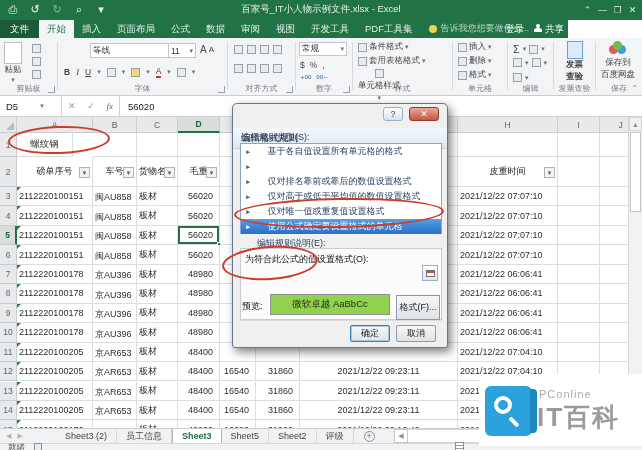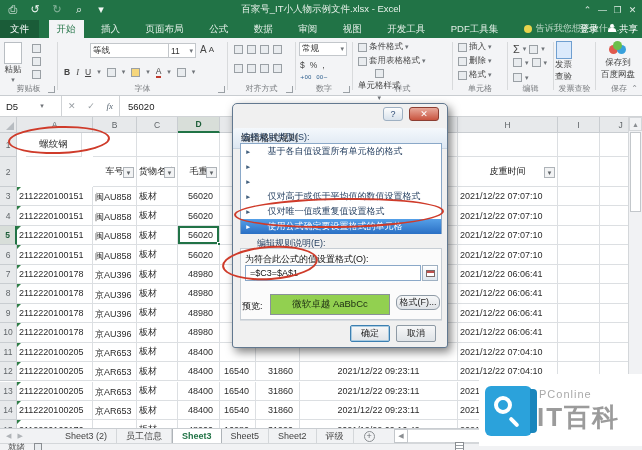--- a/index.html
+++ b/index.html
@@ -11,21 +11,21 @@
   
   #titlebar { left:0; top:0; width:642px; height:20px; background:#217346; color:#fff; z-index:10; }
   #qat { left:6px; top:2px; display:flex; gap:8px; align-items:center; color:#fff; font-size:11px; }
   .qat-ic { width:14px; height:14px; display:flex; align-items:center; justify-content:center; opacity:.95; }
   .qat-ic.dim { opacity:.45; }
   #title-text { left:0; right:0; top:3px; text-align:center; font-size:9.5px; color:#e8f1ea; }
   #win-controls { right:2px; top:0; display:flex; height:20px; }
   .winbtn { width:15px; height:20px; display:flex; align-items:center; justify-content:center; font-size:9px; color:#dfece4; }
 
   
-  #tabrow { left:0; top:20px; width:642px; height:18px; background:#217346; z-index:10; display:flex; align-items:flex-end;justify-content:space-between; }
+  #tabrow { left:0; top:20px; width:568px; height:18px; background:#217346; z-index:10; display:flex; align-items:flex-end; }
   .rtab { color:#e4efe8; font-size:9.5px; padding:3px 8px 3px; height:18px; white-space:nowrap; }
   .rtab.file { background:#1a5c38; padding:3px 10px; color:#fff; }
   .rtab.active { background:#f3f4f6; color:#217346; }
   #tellme { display:flex; align-items:center; gap:4px; color:#bcd6c6; font-size:9px; padding:0 8px 3px; }
   #bulb { width:8px; height:8px; border-radius:50%; background:#e8d44d; display:inline-block; }
   #tab-right { position:absolute; right:4px; bottom:2px; display:flex; gap:10px; align-items:center; color:#fff; font-size:9.5px; }
   #share-person { width:8px; height:8px; position:relative; display:inline-block; }
   #share-person:before { content:""; position:absolute; left:2px; top:0; width:4px; height:4px; border-radius:50%; background:#fff; }
   #share-person:after { content:""; position:absolute; left:0; top:4px; width:8px; height:4px; border-radius:3px 3px 0 0; background:#fff; }
 
@@ -101,21 +101,21 @@
   #dlg-formula-label { position:absolute; left:4px; top:4px; color:#111; }
   #dlg-formula-input { position:absolute; left:4px; top:16px; width:176px; height:16px; background:#fff; border:1px solid #8aa8c8;
                        display:flex; align-items:center; padding-left:4px; color:#111; }
   #dlg-range-btn { position:absolute; right:3px; top:16px; width:16px; height:16px; border:1px solid #9eb0c2; background:linear-gradient(#fff,#dfe7ef); }
   #dlg-range-btn .grid-ic { position:absolute; left:3px; top:4px; width:9px; height:7px; border:1px solid #7a6a6a; background:#fff; }
   #dlg-range-btn .grid-ic:before { content:""; position:absolute; left:0; top:0; right:0; height:2px; background:#c0504d; }
   #dlg-preview-row { position:absolute; left:7px; top:190px; width:202px; height:22px; }
   #dlg-preview-label { position:absolute; left:2px; top:6px; color:#111; }
   #preview-box { position:absolute; left:30px; top:0; width:120px; height:21px; background:#92d050; border:1px solid #8a9199;
                  display:flex; align-items:center; justify-content:center; color:#1c2b12; font-size:9.5px; }
-  #format-btn { position:absolute; right:2px; top:1px; width:44px; height:15px; border:1px solid #8e9aa5; border-radius:6px;
+  #format-btn { position:absolute; right:2px; top:1px; width:44px; height:25px; border:1px solid #8e9aa5; border-radius:0;
                 background:linear-gradient(#f6f7f8,#dfe3e7); display:flex; align-items:center; justify-content:center; color:#222; }
   #dlg-sep { position:absolute; left:7px; top:216px; width:202px; height:1px; background:#d9dde1; }
   .dlg-btn { position:absolute; top:221px; height:17px; border:1px solid #8e9aa5; border-radius:2px;
              background:linear-gradient(#f6f7f8,#dfe3e7); display:flex; align-items:center; justify-content:center; color:#222; }
   #btn-ok { left:117px; width:40px; border:1px solid #3c7fb1; box-shadow:0 0 0 1px #a8cbe2 inset; }
   #btn-cancel { left:163px; width:40px; }
 
   
   .red-ellipse { position:absolute; border:2px solid #cf3b2a; border-radius:50%; z-index:50; }
   #ellipse-a1 { left:8px; top:126px; width:102px; height:28px; transform:rotate(-2deg); }
@@ -337,21 +337,21 @@
     </div>
     <div class="row-ic" style="position:absolute;left:5px;top:35px;gap:3px;">
       <span class="sq"></span>
         <span class="dd">▾</span>
     </div>
     <div class="glabel">编辑</div>
   </div>
   <div class="gdiv" style="left:553px;"></div>
 
   <div class="rgroup" style="left:554px;width:41px;">
-    <div class="bigbtn" style="position:absolute;left:1px;top:3px;">
+    <div class="bigbtn" style="position:absolute;left:12px;top:3px;font-weight:bold;">
       <span class="ic-box" style="width:16px;height:18px;background:#dbeafc;border-color:#6f9fd0;"></span>
       <span>发票</span>
       <span>查验</span>
     </div>
     <div class="glabel">发票查验</div>
   </div>
   <div class="gdiv" style="left:595px;"></div>
 
   <div class="rgroup" style="left:596px;width:46px;">
     <div class="bigbtn" style="position:absolute;left:5px;top:3px;">
@@ -389,31 +389,35 @@
     <div class="ghead" style="left: 93px; top: 0px; width: 44px; height: 16px;">B</div>
     <div class="ghead" style="left: 137px; top: 0px; width: 41px; height: 16px;">C</div>
     <div class="ghead hl colhl" style="left: 178px; top: 0px; width: 42px; height: 16px;">D</div>
     <div class="ghead" style="left: 220px; top: 0px; width: 36px; height: 16px;">E</div>
     <div class="ghead" style="left: 256px; top: 0px; width: 44px; height: 16px;">F</div>
     <div class="ghead" style="left: 300px; top: 0px; width: 158px; height: 16px;">G</div>
     <div class="ghead" style="left: 458px; top: 0px; width: 100px; height: 16px;">H</div>
     <div class="ghead" style="left: 558px; top: 0px; width: 42px; height: 16px;">I</div>
     <div class="ghead" style="left: 600px; top: 0px; width: 42px; height: 16px;">J</div>
     <div class="ghead" style="left: 0px; top: 16px; width: 17px; height: 24px;">1</div>
-    <div class="cell ac" id="a1-label" style="left: 26px; top: 16px; width: 56px; height: 24px;">螺纹钢</div>
+    <div class="cell ac" id="a1-label" style="left: 17px; top: 16px; width: 56px; height: 24px;">螺纹钢</div>
     <div class="cell ac" style="left: 93px; top: 16px; width: 44px; height: 24px;"></div>
     <div class="cell ac" style="left: 137px; top: 16px; width: 41px; height: 24px;"></div>
     <div class="cell ac" style="left: 178px; top: 16px; width: 42px; height: 24px;"></div>
     <div class="cell ac" style="left: 220px; top: 16px; width: 36px; height: 24px;"></div>
     <div class="cell ac" style="left: 256px; top: 16px; width: 44px; height: 24px;"></div>
     <div class="cell ac" style="left: 300px; top: 16px; width: 158px; height: 24px;"></div>
     <div class="cell ac" style="left: 458px; top: 16px; width: 100px; height: 24px;"></div>
     <div class="cell ac" style="left: 558px; top: 16px; width: 42px; height: 24px;"></div>
     <div class="cell ac" style="left: 600px; top: 16px; width: 42px; height: 24px;"></div>
     <div class="ghead" style="left: 0px; top: 40px; width: 17px; height: 30px;">2</div>
+    <div class="cell ac hdrcell" style="left: 17px; top: 40px; width: 76px; height: 30px;">
+      <span>磅单序号</span>
+      <div class="filterbtn" style="right: 2px; bottom: 8px;">▼</div>
+    </div>
     <div class="cell ac hdrcell" style="left: 93px; top: 40px; width: 44px; height: 30px;">
       <span>车号</span>
       <div class="filterbtn" style="right: 2px; bottom: 8px;">▼</div>
     </div>
     <div class="cell ac hdrcell" style="left: 137px; top: 40px; width: 41px; height: 30px;">
       <span>货物名称</span>
       <div class="filterbtn" style="right: 2px; bottom: 8px;">▼</div>
     </div>
     <div class="cell ac hdrcell" style="left: 178px; top: 40px; width: 42px; height: 30px;">
       <span>毛重</span>
@@ -590,38 +594,38 @@
   <div id="rule-list">
       <div class="rule-item">
         <span class="arr">►</span>
         <span>基于各自值设置所有单元格的格式</span>
       </div>
       <div class="rule-item">
         <span class="arr">►</span>
       </div>
       <div class="rule-item">
         <span class="arr">►</span>
+        <span>仅对排名靠前或靠后的数值设置格式</span>
       </div>
       <div class="rule-item">
         <span class="arr">►</span>
         <span>仅对高于或低于平均值的数值设置格式</span>
       </div>
       <div class="rule-item">
         <span class="arr">►</span>
         <span>仅对唯一值或重复值设置格式</span>
       </div>
       <div class="rule-item sel">
         <span class="arr">►</span>
         <span>使用公式确定要设置格式的单元格</span>
       </div>
     </div>
   <div id="dlg-desc-label">编辑规则说明(E):</div>
   <div id="dlg-groupbox">
     <div id="dlg-formula-label">为符合此公式的值设置格式(O):</div>
-    <div id="dlg-formula-input">=$C3=$A$1</div>
     <div id="dlg-range-btn">
         <span class="grid-ic"></span>
       </div>
   </div>
   <div id="dlg-preview-row">
     <div id="dlg-preview-label">预览:</div>
     <div id="preview-box">微软卓越 AaBbCc</div>
     <div id="format-btn">格式(F)...</div>
   </div>
   <div id="dlg-sep"></div>

